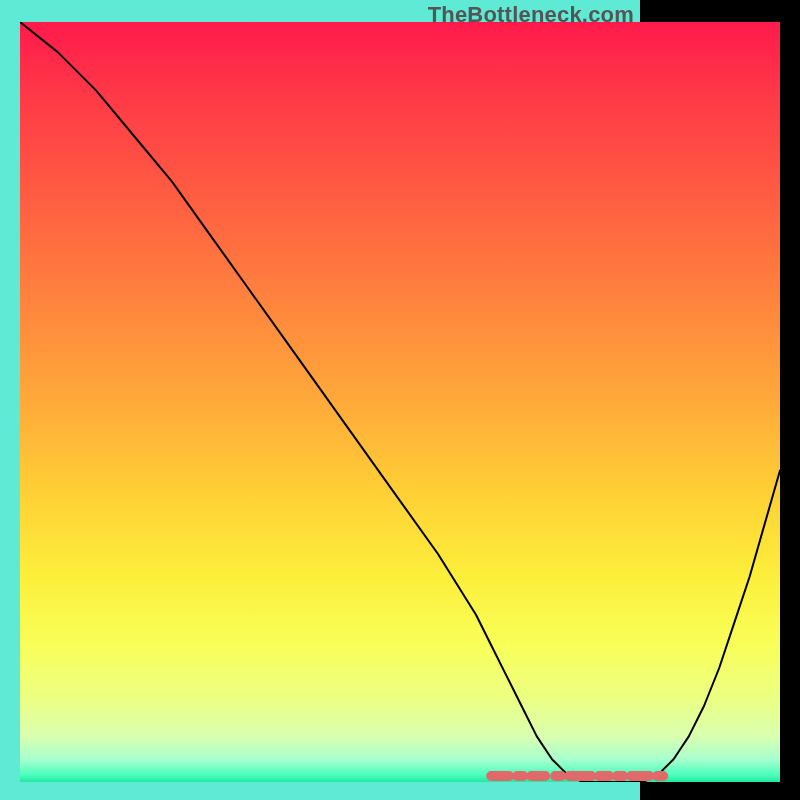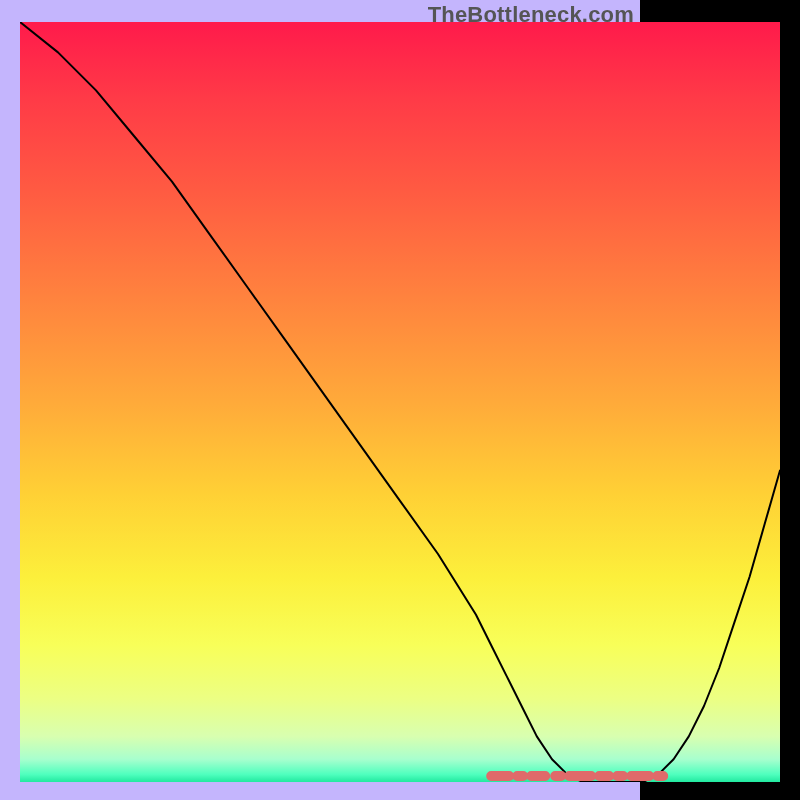--- a/index.html
+++ b/index.html
@@ -1,21 +1,21 @@
 <!DOCTYPE html>
 <html><head>
 <meta charset="utf-8">
 <style>
   * { margin: 0; padding: 0; box-sizing: border-box; }
   html, body { width: 800px; height: 800px; overflow: hidden; background: #000; }
   .container {
     width: 640px;
     height: 800px;
     position: relative;
-    background: #c4b5fd;
+    background: #5eead4;
   }
   .watermark {
     position: absolute;
     top: 2px;
     right: 6px;
     font-family: Arial, Helvetica, sans-serif;
     font-size: 22px;
     font-weight: 600;
     color: #555555;
     letter-spacing: 0.2px;

